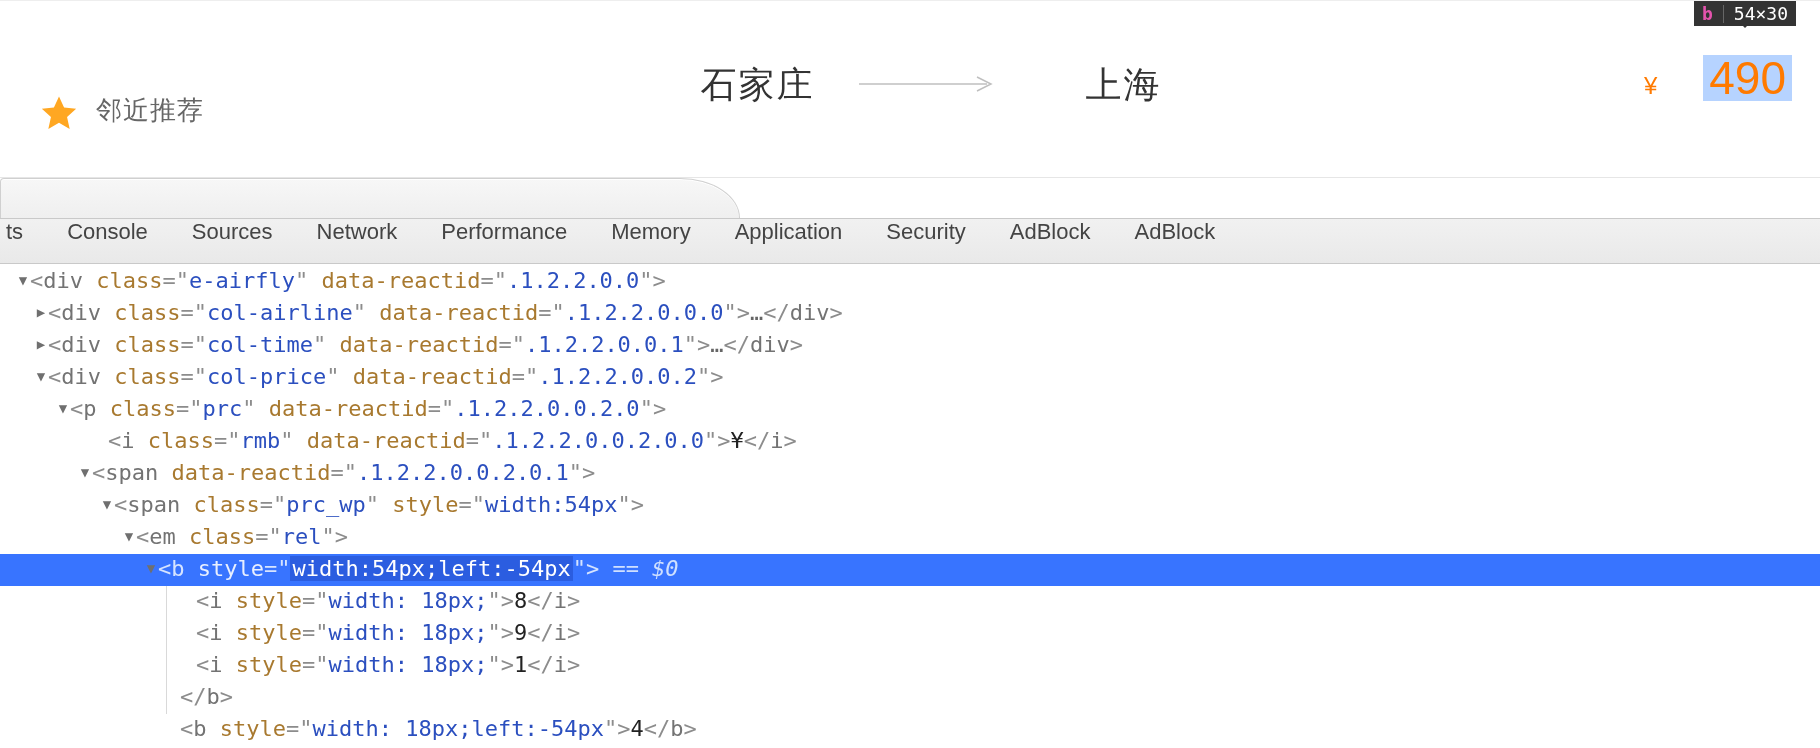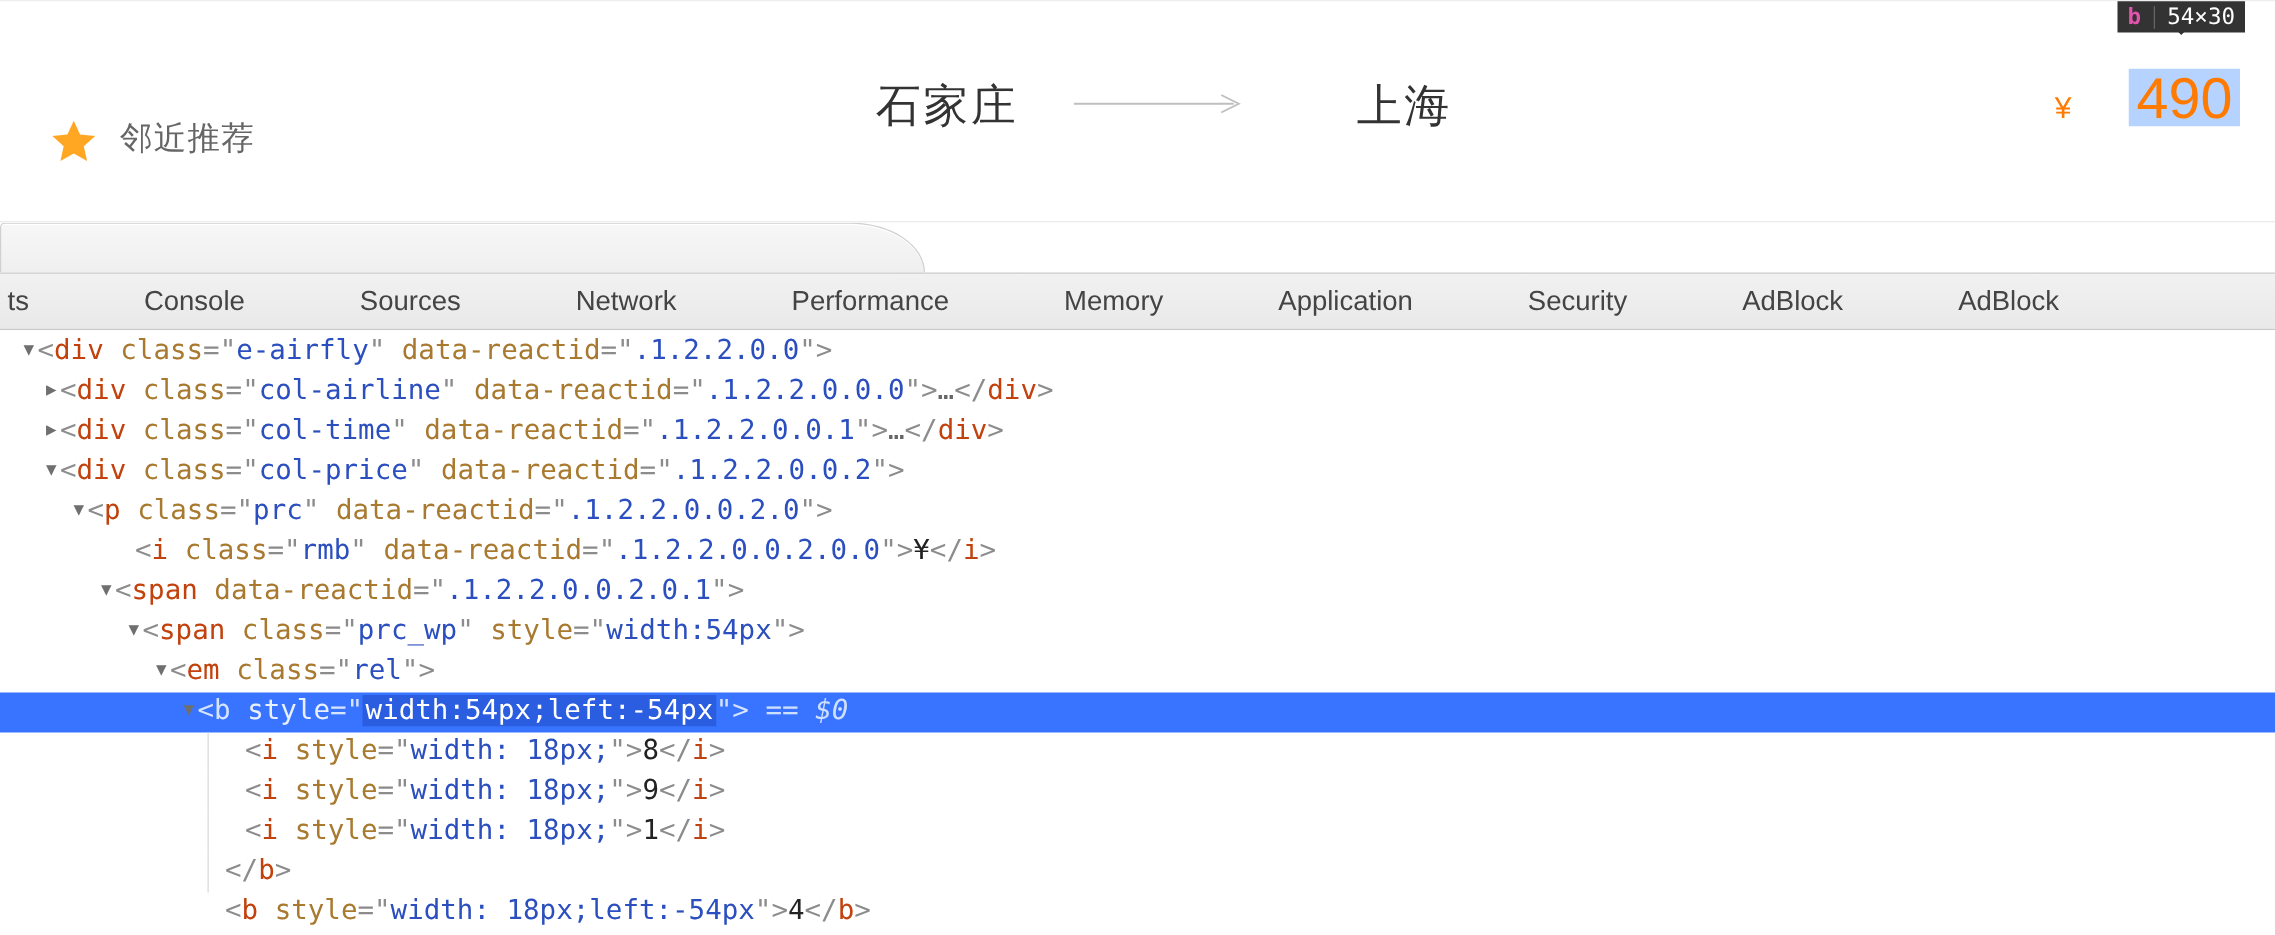--- a/index.html
+++ b/index.html
@@ -17,30 +17,30 @@
   .rmb { font-size:24px; color:#ff7a00; font-style:normal; margin-right:6px; }
   .price-val { font-size:46px; color:#ff7a00; background:#b6d3ff; padding:0 6px; line-height:1.0; font-family: Arial, sans-serif; margin-left: 40px;}
   
   .dim-tooltip { position:absolute; top:0; right:24px; background:#333; color:#fff; font-size:18px; font-family:Menlo,Consolas,monospace; padding:2px 8px; display:flex; align-items:center; gap:10px; border-radius:0;}
   .dim-tooltip .tag { color:#e453ad; font-weight:bold; }
   .dim-tooltip .sep { width:1px; height:18px; background:#666; display:inline-block; }
   .dim-tooltip::after { content:""; position:absolute; bottom:-8px; left:50%; transform:translateX(-50%); border:6px solid transparent; border-top-color:#333; }
   
   .devtools { position:absolute; left:0; right:0; top:178px; bottom:0; background:#fff; }
   .dev-tab-curve { position:absolute; left:0; top:0; height:40px; width:740px; background:linear-gradient(to bottom,#f7f7f7,#efefef); border:1px solid #d0d0d0; border-bottom:none; border-top-left-radius:4px; border-top-right-radius:60px 40px; box-shadow:inset 0 1px 0 #fff;}
-  .dev-tabs { position:absolute; left:0; right:0; top:40px; height:46px; background:linear-gradient(to bottom,#f1f1f1,#e9e9e9); border-top:1px solid #c9c9c9; border-bottom:1px solid #c9c9c9; display:flex; align-items:center; padding-left:0; font-size:22px; color:#444;gap:48px;}
+  .dev-tabs { position:absolute; left:0; right:0; top:40px; height:46px; background:linear-gradient(to bottom,#f1f1f1,#e9e9e9); border-top:1px solid #c9c9c9; border-bottom:1px solid #c9c9c9; display:flex; padding-left:0; font-size:22px; color:#444;}
   .dev-tabs .tab { padding:0 22px; cursor:default; }
   .dev-tabs .tab.cut { padding-left:6px; }
   .elements { position:absolute; left:0; right:0; top:86px; bottom:0; font-family:Menlo,Consolas,monospace; font-size:22px; line-height:30px; color:#222; padding-top:2px; white-space:pre; }
   .ln { position:relative; padding-left:0; }
   .tri { display:inline-block; width:14px; text-align:center; color:#6f6f6f; font-size:14px; transform:translateY(-3px);}
   .tri.open::before { content:"▼"; }
   .tri.closed::before { content:"▶"; }
   .punc { color:#8c8c8c; }          
-  .tagname { color:#c2410c; }       
+  .tagname { color:#737373; }       
   .attrname { color:#a8792f; }      
   .attrval { color:#2b4fbf;text-align:center; }       
   .txt { color:#222; }
   .ell { color:#666; }
   .sel-line { background:#3874ff; color:#fff; }
   .sel-line .punc, .sel-line .tagname, .sel-line .ell, .sel-line .eq0 { color:#d6e4ff; }
   .sel-line .attrname { color:#e8efff; }
   .sel-line .attrval { color:#fff; background:#2b5de0; padding:0 2px; }
   .eq0 { color:#8aa7ff; font-style:italic;}
   .sel-line .eq0 { color:#cfe0ff; }

